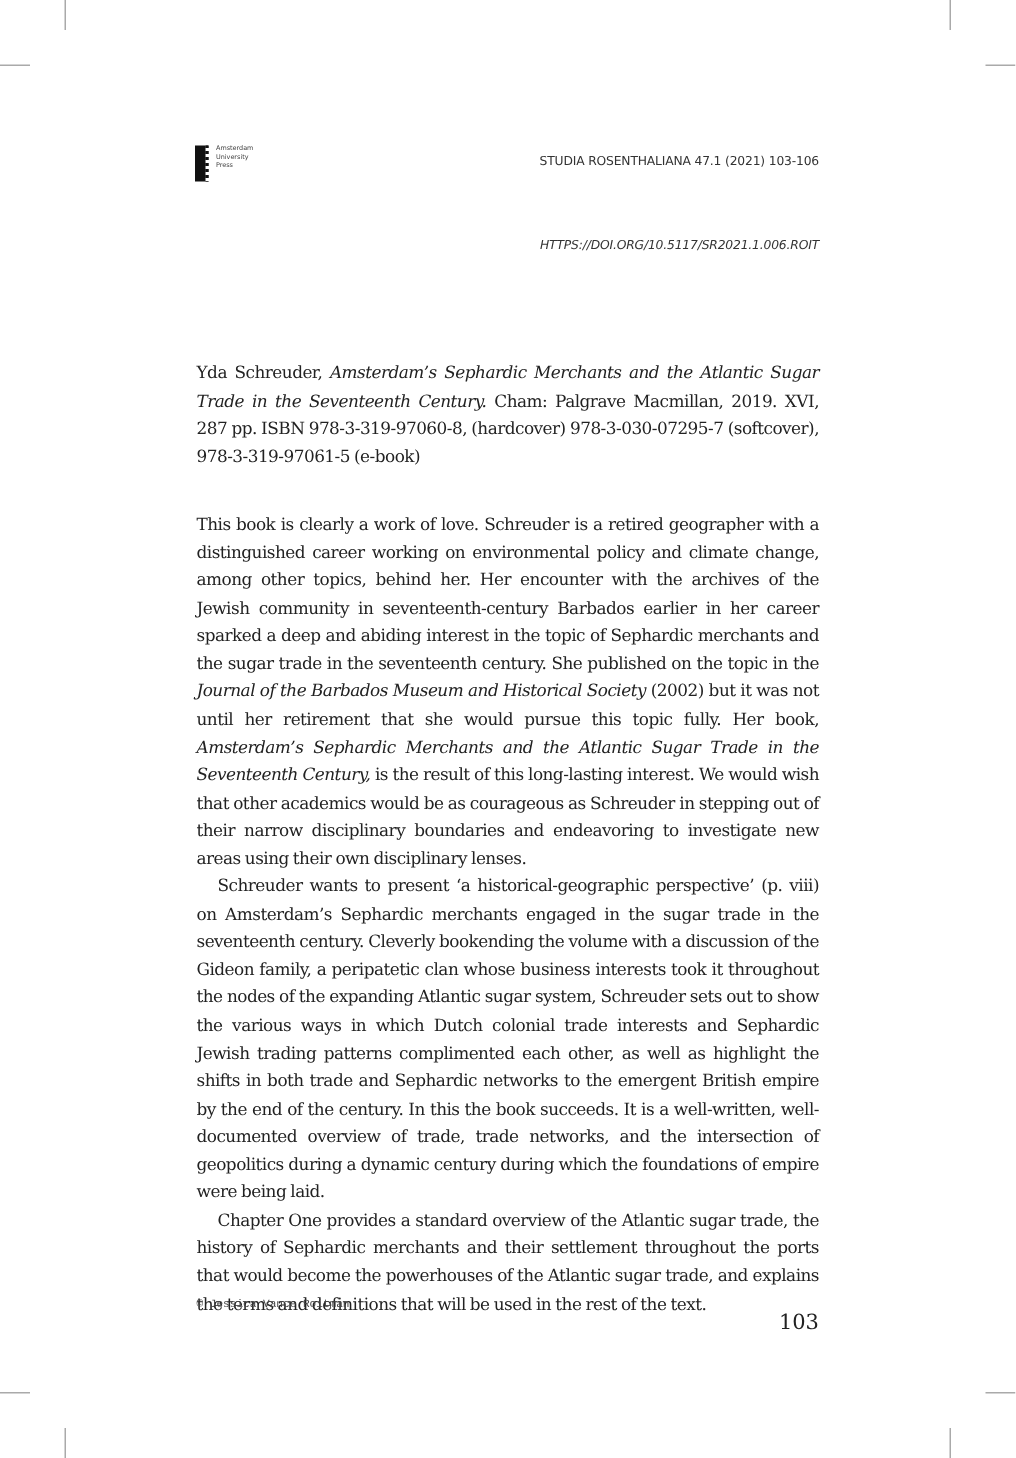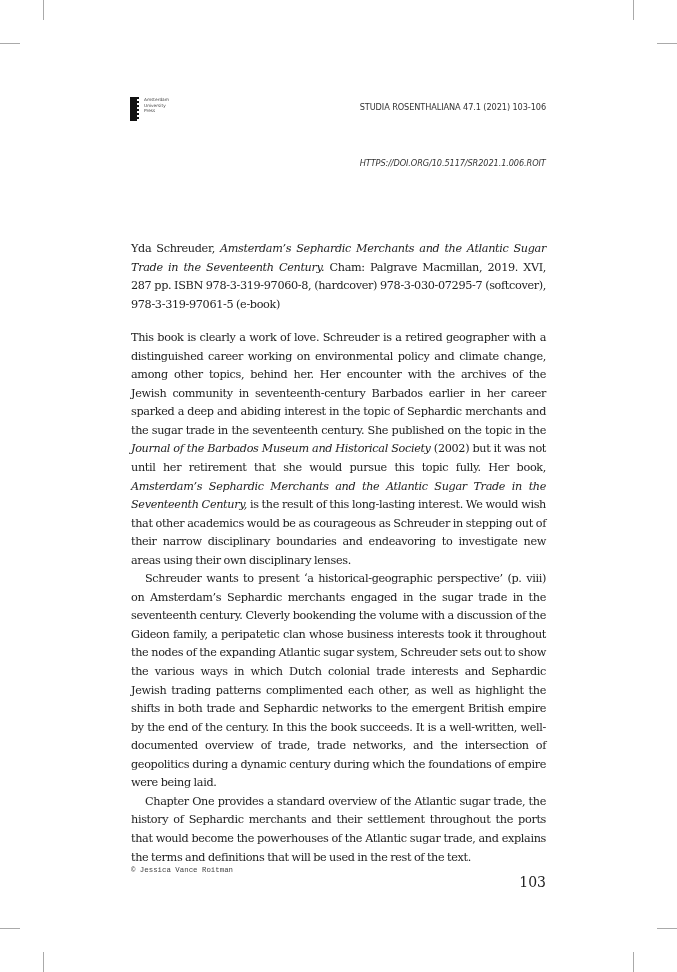--- a/index.html
+++ b/index.html
@@ -3,25 +3,25 @@
 <meta charset="utf-8">
 <style>
   html, body { margin:0; padding:0; background:#fff; }
   body { width:677px; height:972px; position:relative; overflow:hidden; }
   .crop { position:absolute; background:#aaa; }
   .logo { position:absolute; left:130px; top:97px; }
   .logo-bar { position:absolute; left:0; top:0; width:7px; height:24px; background:#111; }
   .logo-bar::before, .logo-bar::after { content:""; position:absolute; right:-2px; width:2px; height:24px;
     background: repeating-linear-gradient(#111 0 2px, transparent 2px 4px); }
   .logo-text { position:absolute; left:14px; top:0; font-family:"DejaVu Sans", sans-serif; font-size:4.3px; line-height:5.7px; color:#444; white-space:nowrap; }
-  .journal { position:absolute; right:131px; top:101px; text-align:left; font-family:"DejaVu Sans", sans-serif; font-size:8.2px; line-height:12px; color:#333; letter-spacing:-0.1px; }
+  .journal { position:absolute; right:131px; top:101px; text-align:right; font-family:"DejaVu Sans", sans-serif; font-size:8.2px; line-height:12px; color:#333; letter-spacing:-0.1px; }
   .journal .doi { font-style:italic;margin-top:44px; }
   .content { position:absolute; left:131px; top:240px; width:415px; font-family:"DejaVu Serif", serif; font-size:11.25px; line-height:18.55px; color:#222; letter-spacing:-0.35px; word-spacing:-0.5px; }
   .content p { margin:0; text-align:justify; text-align-last:left; }
-  .content p.first { margin-bottom:15px; }
+  .content p.first { margin-bottom:27px; }
   .content p.indent { text-indent:14px; }
   .content i { font-style:italic; }
   .footer { position:absolute; left:131px; top:864px; width:415px; font-family:Liberation Mono, monospace; font-size:7.4px; line-height:12px; color:#444; }
   .pageno { position:absolute; right:131px; top:874px; font-family:"DejaVu Serif", serif; font-size:14px; color:#222; }
 </style>
 </head>
 <body>
 
 <div class="crop" style="left:43px;top:0;width:1px;height:20px;"></div>
 <div class="crop" style="left:0;top:43px;width:20px;height:1px;"></div>

